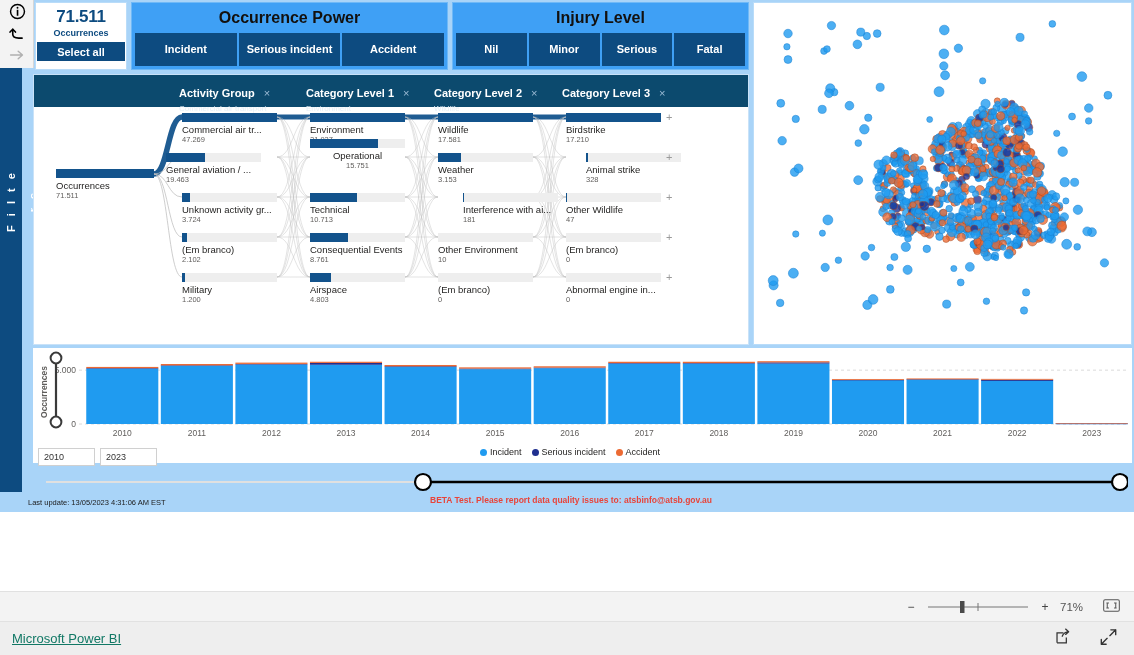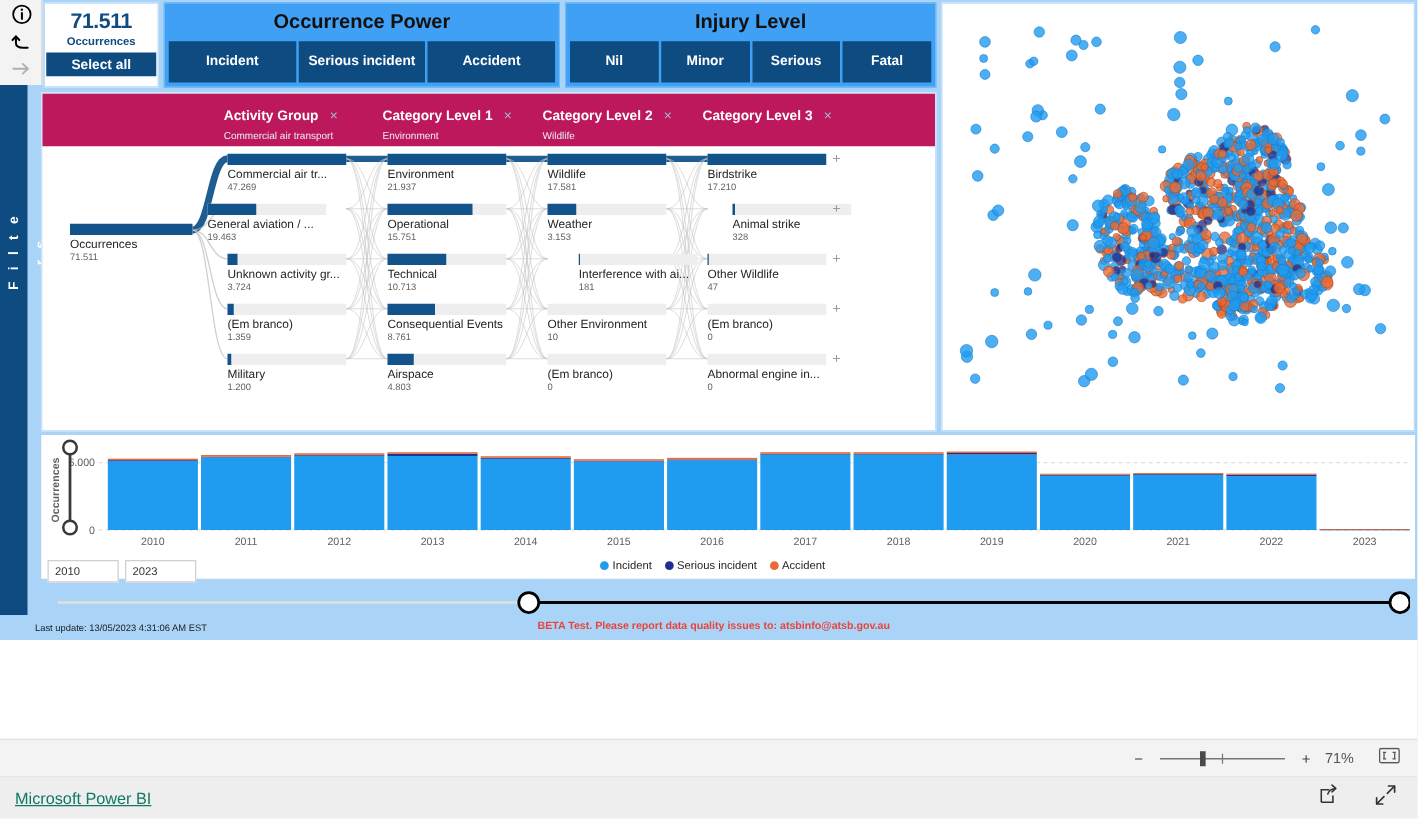--- a/index.html
+++ b/index.html
@@ -70,21 +70,21 @@
     background:#ffffff; border:1px solid #b9dcf9;
   }
   #map-svg { display:block; width:100%; height:100%; }
 
   
   #sankey-panel {
     position:absolute; left:33px; top:74px; width:716px; height:271px;
     background:#ffffff; border:1px solid #c9e2f8;
   }
   #sankey-header {
-    height:42px; background:#be185d; display:flex; align-items:flex-start; padding-top:8px;padding-left:20px;
+    height:32px; background:#0c4a6e; display:flex; align-items:flex-start; padding-top:8px;padding-left:20px;
   }
   .sk-col-head { color:#ffffff; }
   .sk-col-head .ttl { font-size:11px; font-weight:bold; display:inline-block; }
   .sk-col-head .xx { font-size:11px; color:#9dbcd6; display:inline-block; margin-left:9px; cursor:pointer; }
   .sk-col-head .sub { font-size:8px; margin-top:3px; color:#e6eff7; }
 
   #sankey-body { position:relative; height:228px; }
   .sk-node { position:absolute; }
   .sk-bar-bg { height:9px; background:#eeeeee; }
   .sk-bar-fill { height:9px; background:#13538c; }
@@ -1523,37 +1523,37 @@
                 <div class="sk-bar-fill" style="width:8%"></div>
               </div>
               <div class="sk-name">Unknown activity gr...</div>
               <div class="sk-val">3.724</div>
             </div>
             <div class="sk-node" style="left: 148px; top: 126px; width: 95px;">
               <div class="sk-bar-bg">
                 <div class="sk-bar-fill" style="width:5%"></div>
               </div>
               <div class="sk-name">(Em branco)</div>
-              <div class="sk-val">1.359</div>
+              <div class="sk-val">2.102</div>
             </div>
             <div class="sk-node" style="left: 148px; top: 166px; width: 95px;">
               <div class="sk-bar-bg">
                 <div class="sk-bar-fill" style="width:3%"></div>
               </div>
               <div class="sk-name">Military</div>
               <div class="sk-val">1.200</div>
             </div>
             <div class="sk-node" style="left: 276px; top: 6px; width: 95px;">
               <div class="sk-bar-bg">
                 <div class="sk-bar-fill" style="width:100%"></div>
               </div>
               <div class="sk-name">Environment</div>
               <div class="sk-val">21.937</div>
             </div>
-            <div class="sk-node" style="left: 276px; top: 46px; width: 95px;">
+            <div class="sk-node" style="left: 276px; top: 32px; width: 95px; text-align: center;">
               <div class="sk-bar-bg">
                 <div class="sk-bar-fill" style="width:72%"></div>
               </div>
               <div class="sk-name">Operational</div>
               <div class="sk-val">15.751</div>
             </div>
             <div class="sk-node" style="left: 276px; top: 86px; width: 95px;">
               <div class="sk-bar-bg">
                 <div class="sk-bar-fill" style="width:49%"></div>
               </div>

